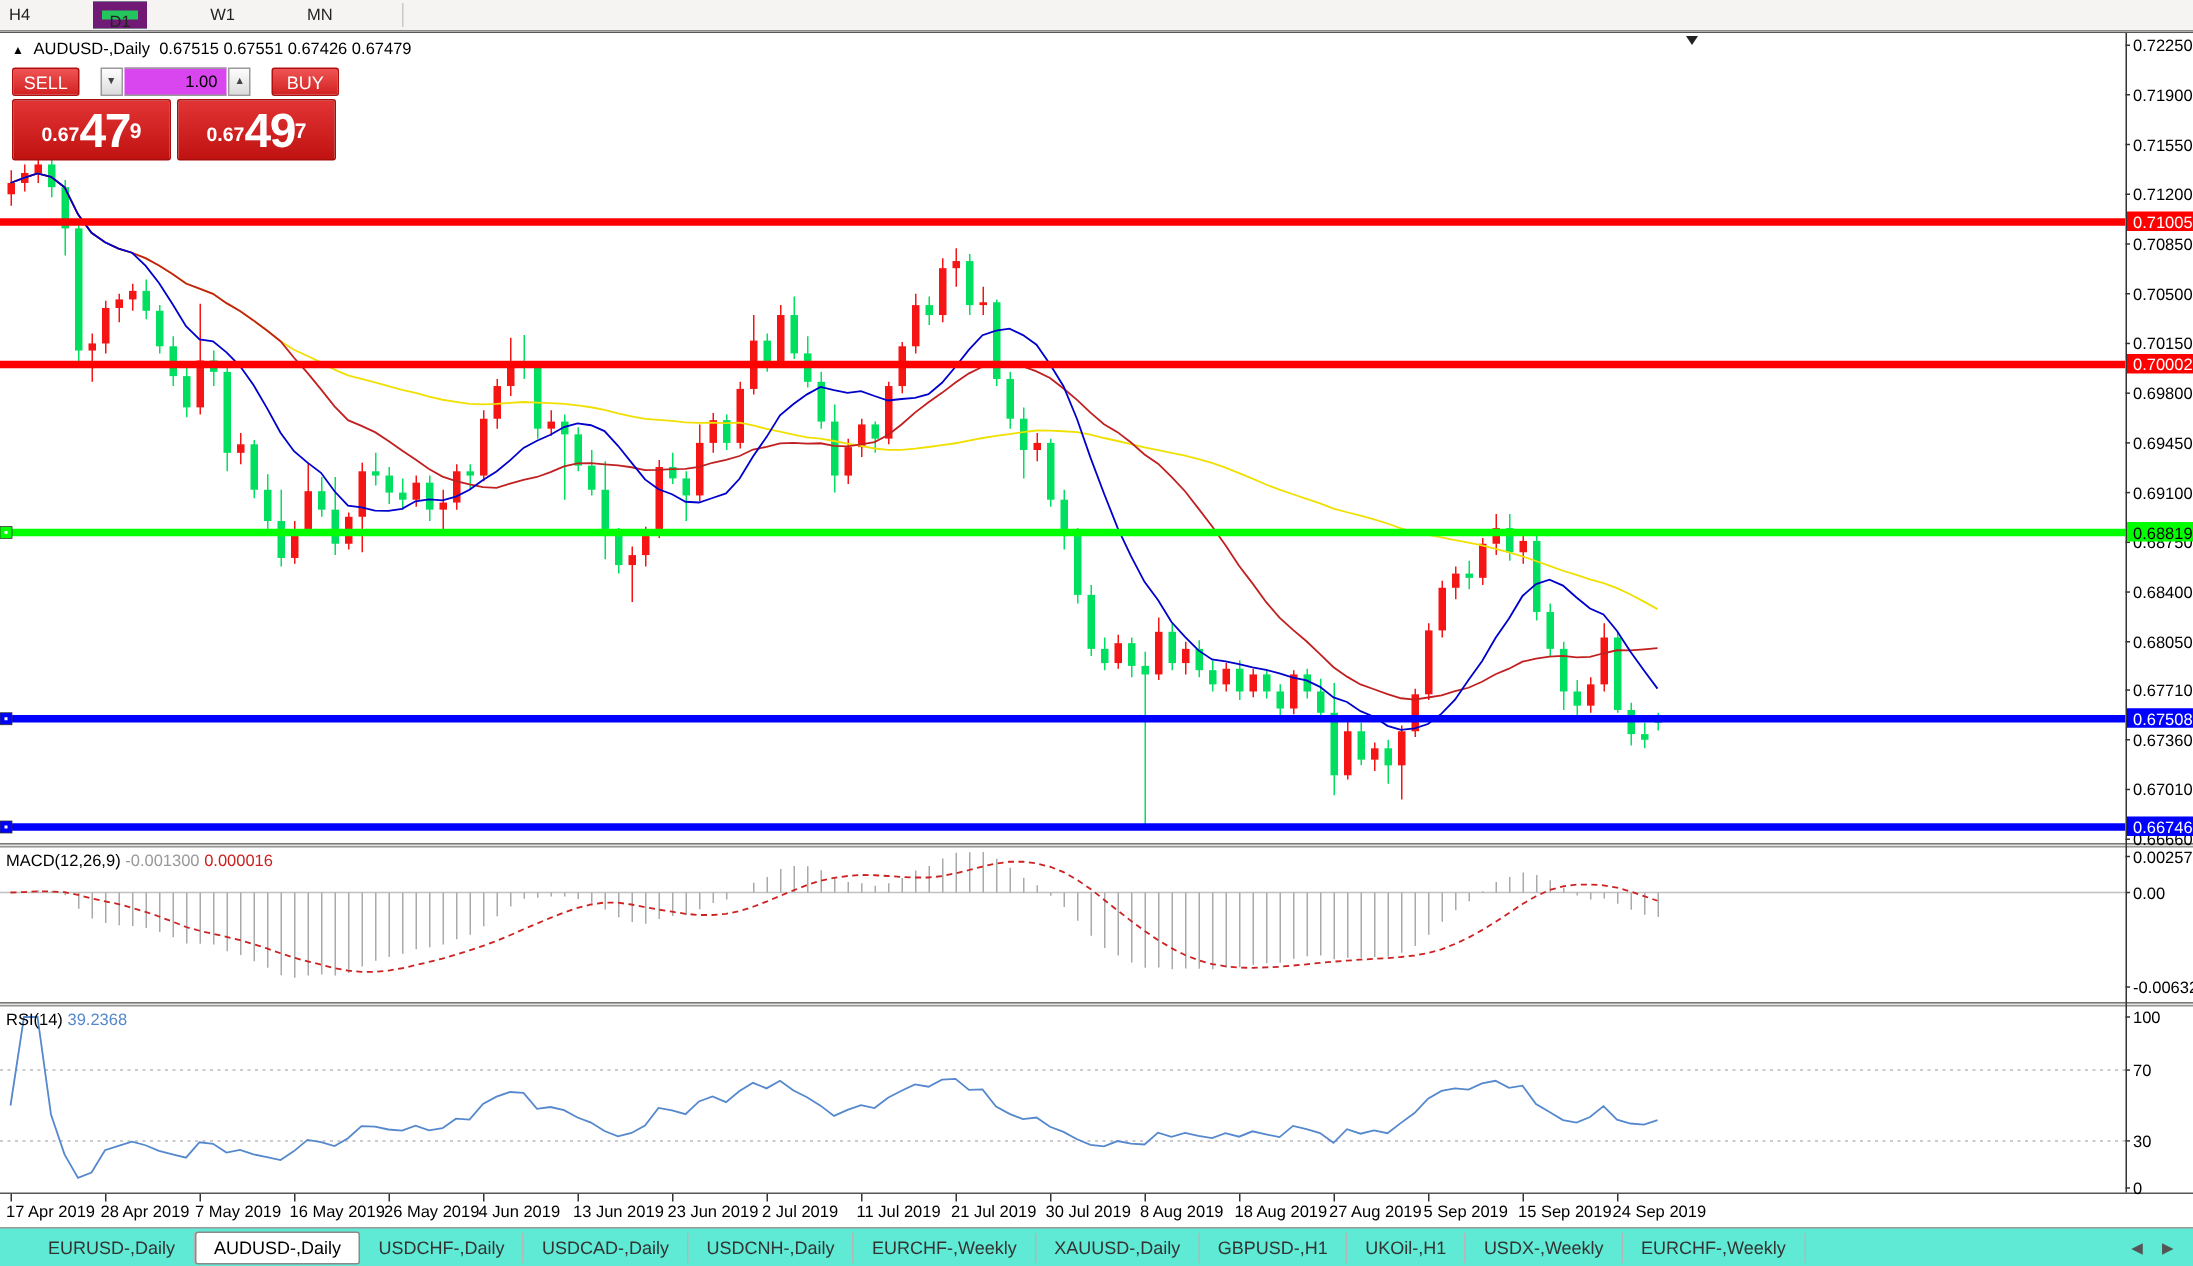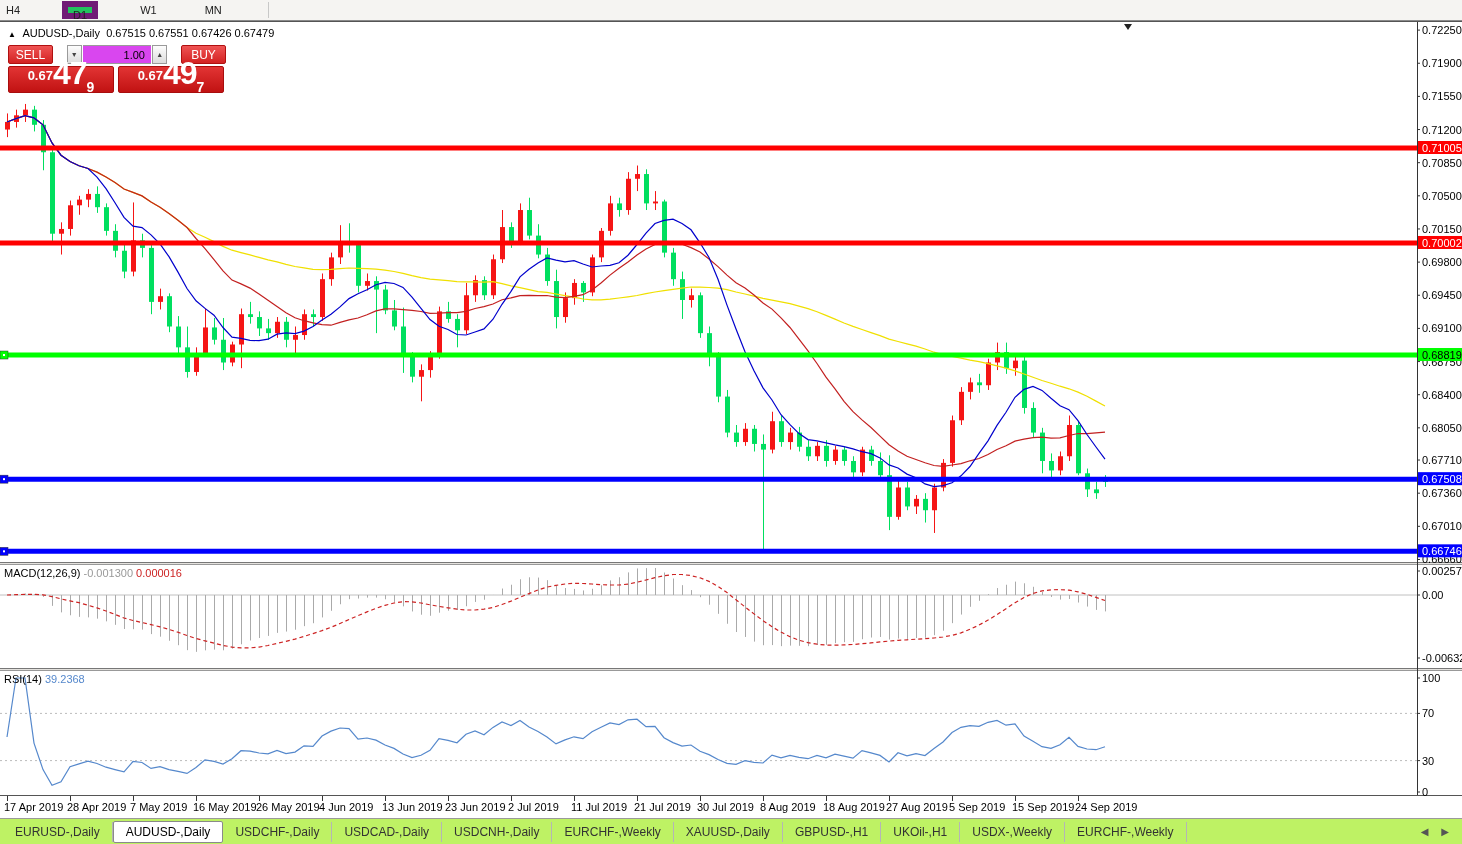--- a/index.html
+++ b/index.html
@@ -22,30 +22,30 @@
   #trade-panel { position:absolute; left:8px; top:45px; width:218px; }
   #tp-row1 { display:flex; height:19px;justify-content:space-between; }
   .tp-btn { width:45px; height:19px; color:#fff; font-size:12px; text-align:center; line-height:18px;
             background:linear-gradient(#ef5454,#d32222); border:1px solid #b01010; border-radius:2px; cursor:pointer; }
   .spin-btn { width:15px; height:19px; background:linear-gradient(#fdfdfd,#dcdcdc); border:1px solid #9a9a9a;
               font-size:7px; color:#444; text-align:center; line-height:17px; cursor:pointer; }
   #volume-field { width:68px; height:19px; background:#d946ef; border:1px solid #9a9a9a; border-left:none; border-right:none;
                   font-size:11px; color:#000; text-align:right; padding-right:6px; }
   .tp-gap { width:11px; }
   #tp-row2 { display:flex; margin-top:2px; }
-  .price-box { width:106px; height:27px; color:#fff; background:linear-gradient(#e23434,#c11212);
+  .price-box { width:106px; height:41px; color:#fff; background:linear-gradient(#e23434,#c11212);
                border:1px solid #a80d0d; border-radius:2px; display:flex; align-items:flex-end;
                justify-content:center; padding-bottom:3px; cursor:pointer; }
   .price-box + .price-box { margin-left:4px; }
   .pb-small { font-size:13px; font-weight:bold; line-height:26px; }
   .pb-big { font-size:32px; font-weight:bold; line-height:32px; letter-spacing:-1px; }
   .pb-sup { font-size:14px; font-weight:bold; line-height:40px; align-self:flex-start; }
   
-  #tabbar { position:absolute; left:0; top:818px; width:1462px; height:26px; background:#bef264;
-            border-top:1px solid #9a9a9a; display:flex; align-items:center; padding-left:3px; }
+  #tabbar { position:absolute; left:0; top:818px; width:1462px; height:26px; background:#5eead4;
+            border-top:1px solid #9a9a9a; display:flex; align-items:center; padding-left:20px; }
   .chart-tab { font-size:12px; color:#333; padding:3px 12px; border-right:1px solid #b5b5b5; cursor:pointer; white-space:nowrap; }
   .chart-tab.active { background:#ffffff; border:1px solid #8a8a8a; border-radius:2px; color:#000; }
   #tab-scroll { margin-left:auto; margin-right:8px; font-size:10px; color:#555; }
   #tab-scroll span { padding:0 5px; cursor:pointer; }
 </style>
 </head>
 <body>
 
 <div id="toolbar">
     <div class="tf-btn">H4</div>

